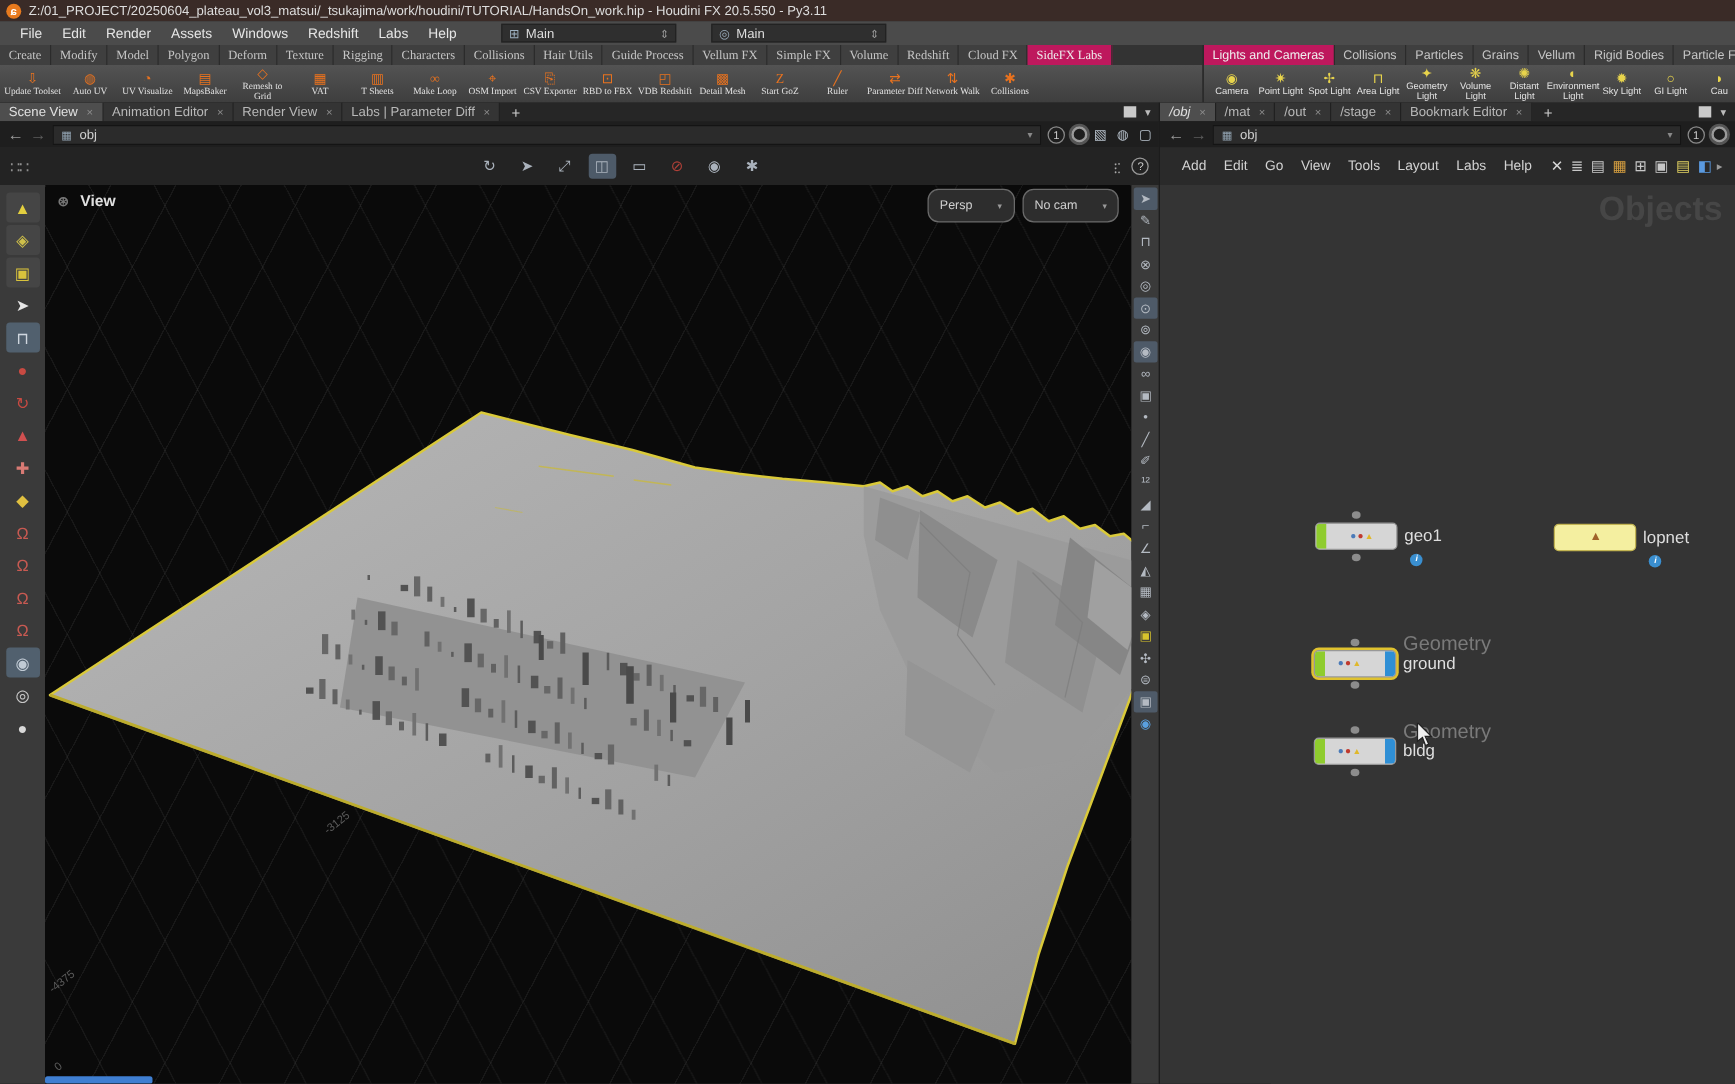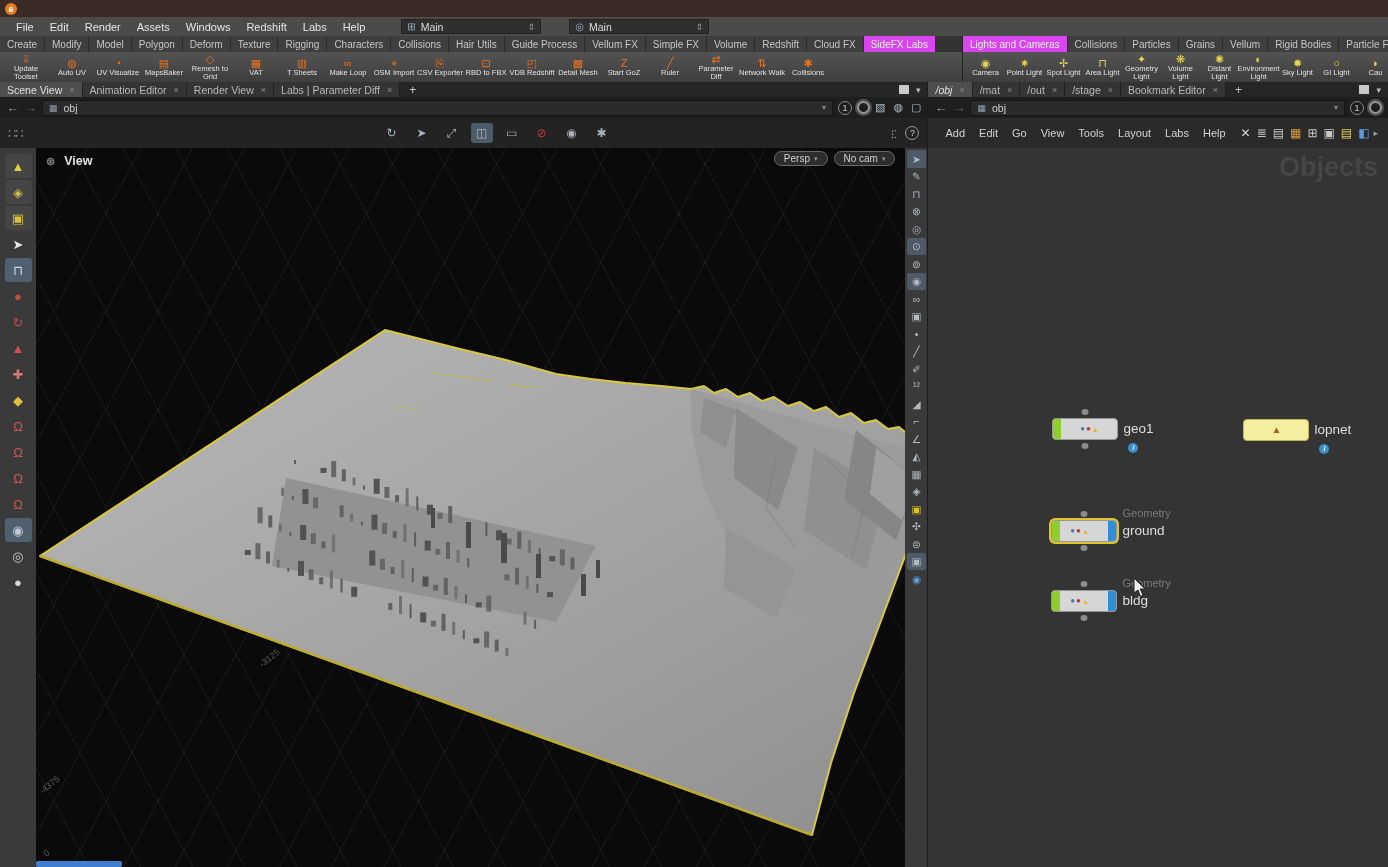--- a/index.html
+++ b/index.html
@@ -15,26 +15,26 @@
   
   .menubar{height:19px;background:#4b4b4b;display:flex;align-items:center;padding:0 8px;font-size:11px;}
   .menu-item{padding:1px 8px;color:#e6e6e6;cursor:default;}
   .desktop-select{background:#2f2f2f;border:1px solid #222;height:15px;display:flex;align-items:center;
     gap:5px;padding:0 5px;width:140px;margin-left:28px;font-size:10.5px;color:#ddd;}
   .desktop-select .dicon{color:#9db0c0;font-size:10px;}
   .desktop-select .updn{margin-left:auto;color:#999;font-size:9px;}
 
   
   .shelfrow{display:flex;background:#383838;}
-  .shelf-left{width:962px;overflow:hidden;}
+  .shelf-left{width:962px;overflow:hidden;font-family:Liberation Serif, serif;}
   .shelf-right{flex:1;border-left:1px solid #242424;overflow:hidden;}
   .shelf-tabs{height:16px;display:flex;background:#333;font-size:10px;align-items:stretch;overflow:hidden;}
   .shelf-tab{display:flex;align-items:center;padding:0 7px;background:#3f3f3f;
     border-right:1px solid #2b2b2b;color:#c6c6c6;white-space:nowrap;}
-  .shelf-tab.active{background:#d946ef;color:#efefef;}
+  .shelf-tab.active{background:#be185d;color:#efefef;}
   .shelf-tools{height:30px;background:linear-gradient(#535353,#3e3e3e);display:flex;
     align-items:center;padding:0 3px;overflow:hidden;}
   .shelf-tool{width:46px;flex:0 0 auto;display:flex;flex-direction:column;align-items:center;
     justify-content:center;font-size:7.5px;color:#e2e2e2;line-height:1.05;text-align:center;height:30px;}
   .shelf-right .shelf-tool{width:39px;}
   .shelf-tool .ticon{font-size:11px;line-height:11px;color:#e8721f;}
   .shelf-right .shelf-tool .ticon{color:#e8d44c;}
 
   
   .workrow{display:flex;height:785px;}
@@ -91,21 +91,21 @@
 
   .viewport{position:relative;flex:1;overflow:hidden;background-color:#0a0a0a;
     background-image:
       repeating-linear-gradient(62deg, rgba(80,80,80,.20) 0 1px, transparent 1px 46px),
       repeating-linear-gradient(118deg, rgba(80,80,80,.20) 0 1px, transparent 1px 46px);}
   .view-label{position:absolute;top:6px;left:10px;display:flex;gap:9px;align-items:center;
     font-weight:bold;color:#e0e0e0;font-size:12.5px;z-index:3;}
   .view-cam-icon{color:#777;font-size:11px;}
   .cam-pills{position:absolute;top:3px;right:10px;display:flex;gap:6px;z-index:3;}
   .pill{border:1px solid #6a6a6a;border-radius:9px;background:#2d2d2d;padding:0 9px;font-size:10px;
-    height:15px;display:flex;align-items:center;gap:4px;color:#d0d0d0;}
+    height:27px;display:flex;align-items:center;gap:20px;color:#d0d0d0;}
   .pill .caret{font-size:7px;color:#999;}
   .glabel{position:absolute;color:#5a5a5a;font-size:9px;transform:rotate(-38deg);z-index:2;}
   .glabel.g1{left:222px;top:505px;}
   .glabel.g2{left:2px;top:632px;}
   .glabel.g3{left:8px;top:700px;}
   .playbar-chip{position:absolute;left:0;bottom:0;width:86px;height:6px;background:#3f7fd2;
     border-radius:2px;z-index:3;}
   .terrain-svg{position:absolute;inset:0;z-index:1;}
 
   .display-strip{width:22px;background:#3a3a3a;display:flex;flex-direction:column;align-items:center;
@@ -129,32 +129,33 @@
   .node.lf .node-flag-left{display:block;}
   .node.rf .node-flag-right{display:block;}
   .node-icon{margin:auto;display:flex;gap:1px;align-items:center;font-size:8px;line-height:1;}
   .node-icon .b{color:#4a7ab8;} .node-icon .r{color:#c03a2e;} .node-icon .y{color:#e0b82a;font-size:7px;}
   .node-icon .cake{color:#a0622a;font-size:10px;}
   .node-dot{position:absolute;left:50%;transform:translateX(-50%);width:7px;height:6px;border-radius:50%;
     background:#8c8c8c;display:none;}
   .node.dots .node-dot{display:block;}
   .dot-top{top:-9px;} .dot-bottom{bottom:-9px;}
   .node-label{position:absolute;left:71px;top:3px;font-size:13.5px;color:#dedede;white-space:nowrap;}
-  .node-sub{position:absolute;left:71px;top:-13px;font-size:11px;color:#7a7a7a;white-space:nowrap;}
+  .node-sub{position:absolute;left:71px;top:-13px;font-size:16px;color:#7a7a7a;white-space:nowrap;}
   .node-info{position:absolute;left:76px;top:25px;width:10px;height:10px;border-radius:50%;
     background:#3a8fd0;color:#fff;font-size:7px;line-height:10px;text-align:center;font-style:italic;
     font-weight:bold;display:none;}
   .node.info .node-info{display:block;}
   .net-cursor{position:absolute;z-index:5;}
 </style>
 </head>
 <body>
 
 <div class="titlebar">
   <div class="houdini-logo">ɕ</div>
+  <span>Z:/01_PROJECT/20250604_plateau_vol3_matsui/_tsukajima/work/houdini/TUTORIAL/HandsOn_work.hip - Houdini FX 20.5.550 - Py3.11</span>
 </div>
 
 <div class="menubar">
   <span>
     <span class="menu-item">File</span><span class="menu-item">Edit</span><span class="menu-item">Render</span><span class="menu-item">Assets</span><span class="menu-item">Windows</span><span class="menu-item">Redshift</span><span class="menu-item">Labs</span><span class="menu-item">Help</span>
   </span>
   <span class="desktop-select">
     <span class="dicon">⊞</span>
     <span>Main</span>
     <span class="updn">⇕</span>

